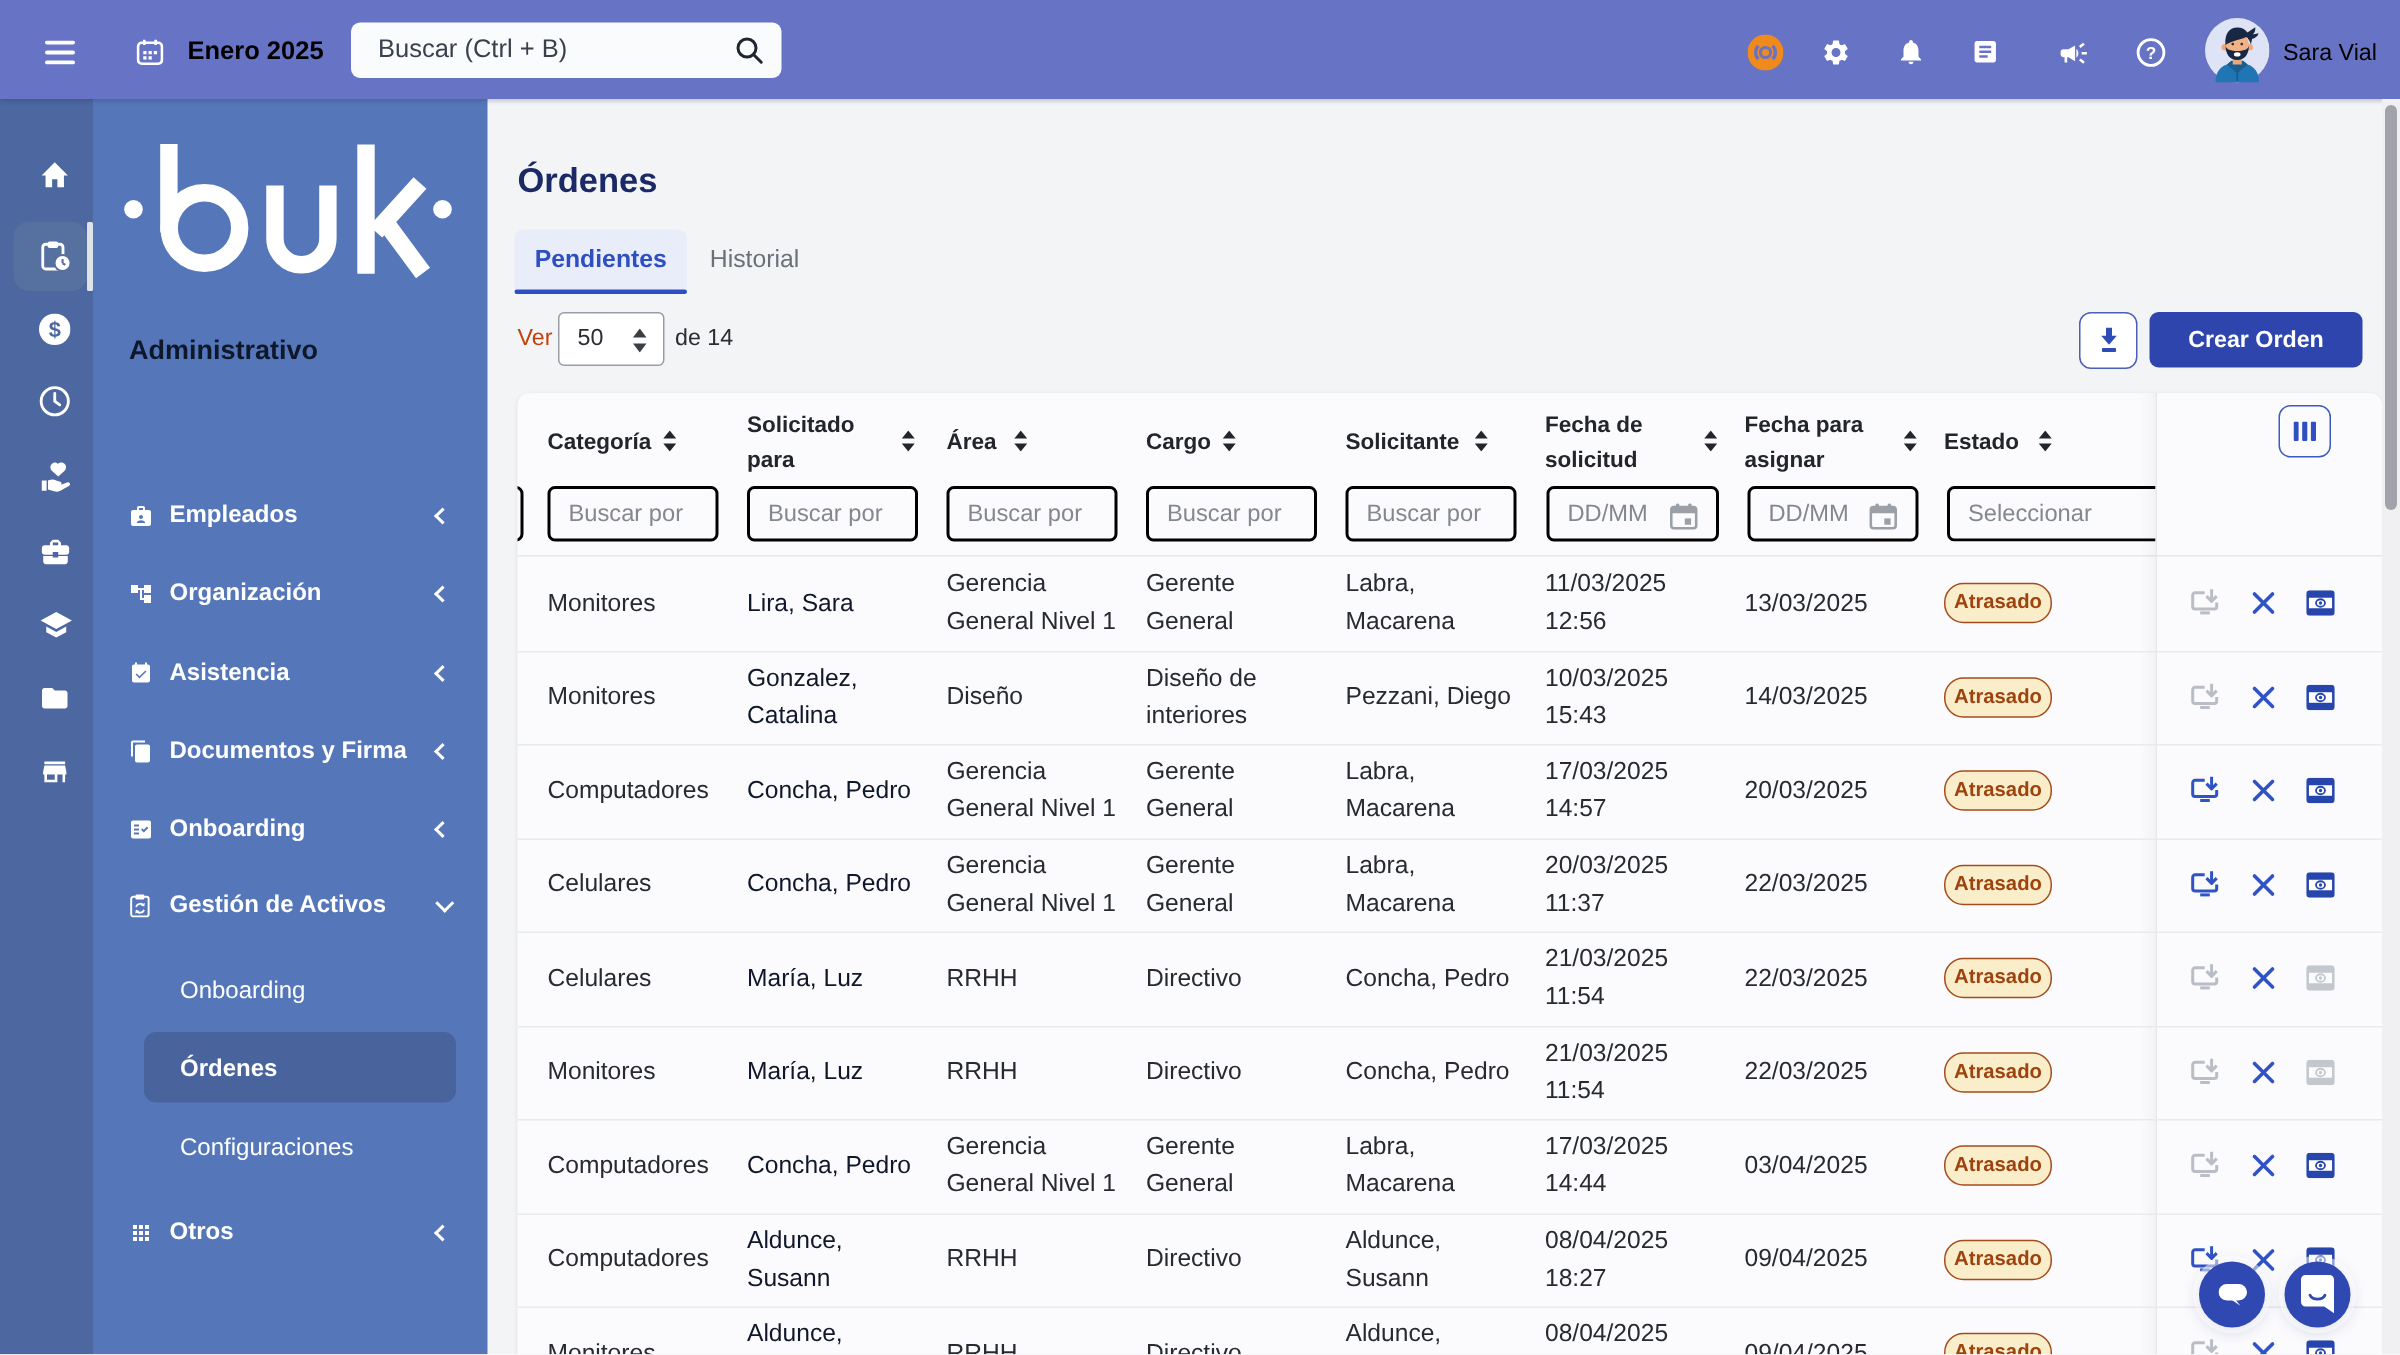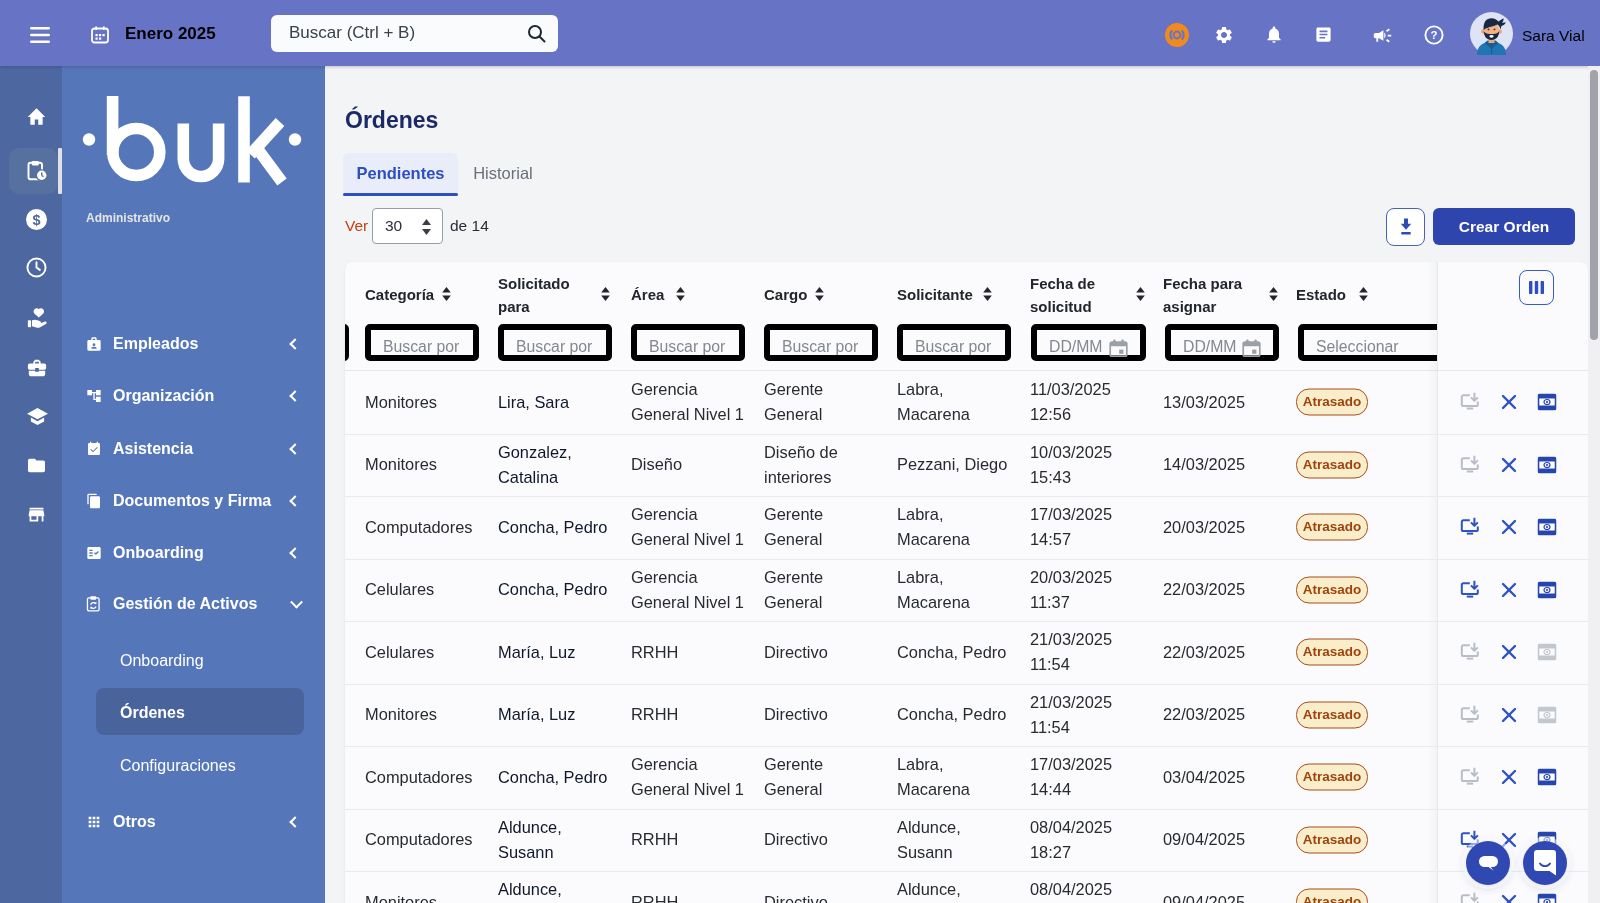--- a/index.html
+++ b/index.html
@@ -4,21 +4,21 @@
 <style>
 * { margin:0; padding:0; box-sizing:border-box; }
 html,body { width:1600px; height:903px; overflow:hidden; }
 body { font-family:"Liberation Sans", sans-serif; }
 #page { position:relative; width:1600px; height:903px; background:#f3f4f6; overflow:hidden; }
 .abs { position:absolute; }
 
 
 #topbar { position:absolute; left:0; top:0; width:1600px; height:66px; background:#6773c5; box-shadow:0 1px 3px rgba(40,40,80,.25); z-index:30; }
 #topbar .txt { color:#000000; }
-#search { position:absolute; left:234px; top:15px; width:287px; height:37px; background:#fafbfd; border-radius:6px;margin-left:37px; }
+#search { position:absolute; left:234px; top:15px; width:287px; height:37px; background:#fafbfd; border-radius:6px; }
 #search .ph { position:absolute; left:18px; top:8px; font-size:17px; color:#3a414d; }
 
 
 #rail { position:absolute; left:0; top:66px; width:62px; height:837px; background:#4d67a0; z-index:20; }
 .railic { position:absolute; left:26px; }
 #railsel { position:absolute; left:9px; top:82px; width:49px; height:46px; background:#56709f; border-radius:10px; }
 #railbar { position:absolute; left:58px; top:82px; width:4px; height:46px; background:#dfe2e8; border-radius:1px; }
 
 
 #sidebar { position:absolute; left:62px; top:66px; width:263px; height:837px; background:#5577ba; z-index:20; color:#fff; }
@@ -40,21 +40,21 @@
 #verSel { position:absolute; left:47px; top:142px; width:71px; height:36px; background:#fff; border:1px solid #989da5; border-radius:4px; }
 #verSel .v { position:absolute; left:12px; top:8px; font-size:15.5px; color:#2a2e34; }
 #de14 { position:absolute; left:125px; top:151px; font-size:15.5px; color:#2a2e34; }
 #btnDl { position:absolute; left:1061px; top:142px; width:39px; height:38px; background:#fff; border:1px solid #4a5fb8; border-radius:8px; }
 #btnCrear { position:absolute; left:1108px; top:142px; width:142px; height:37px; background:#2e45ae; border-radius:6px; color:#fff; font-weight:700; font-size:15.5px; text-align:center; line-height:37px; }
 
 
 #card { position:absolute; left:20px; top:196px; width:1243px; height:641px; background:#fbfbfd; border-radius:8px 8px 0 0; overflow:hidden; box-shadow:0 1px 3px rgba(16,24,40,.08); }
 .hlbl { position:absolute; font-size:15px; font-weight:700; color:#22262c; line-height:23px; }
 .sorts { position:absolute; width:9px; height:14px; }
-.finput { position:absolute; top:62px; height:37px; background:#fbfbfd; border:6px solid #000000; border-radius:5px; }
+.finput { position:absolute; top:62px; height:37px; background:#fbfbfd; border:2px solid #000000; border-radius:5px; }
 .finput .ph { position:absolute; left:12px; top:8px; font-size:15.8px; color:#83878f; white-space:nowrap; }
 #hdrline { position:absolute; left:0; top:108px; width:1243px; height:1px; background:#e4e6ea; }
 #actsep { position:absolute; left:1082px; top:0; width:11px; height:641px; background:linear-gradient(to right, rgba(60,64,80,0) 0%, rgba(60,64,80,.045) 100%); border-right:1px solid #e6e8ec; }
 .row { position:absolute; left:0; width:1243px; height:62px; }
 .rowline { position:absolute; left:0; width:1243px; height:1px; background:#e9eaee; }
 .cell { position:absolute; top:0; height:100%; display:flex; flex-direction:column; justify-content:center; font-size:16.4px; color:#272b31; line-height:25px; white-space:nowrap; }
 .cell.link { color:#0f172a; }
 .pill { position:absolute; left:951px; top:50%; transform:translateY(-50%); width:72px; height:27px; background:#faeeca; border:1.5px solid #a54c1c; border-radius:13px; color:#9e430e; font-weight:700; font-size:13.5px; text-align:center; line-height:24px; }
 .aic { position:absolute; top:50%; transform:translate(-50%,-50%); }
 
@@ -195,21 +195,21 @@
         <circle cx="27" cy="44.5" r="6.2" fill="#fff" stroke="none"></circle>
         <line x1="50.6" y1="1" x2="50.6" y2="60" stroke-width="11.6"></line>
         <circle cx="74.3" cy="57" r="23.5" stroke-width="11.6"></circle>
         <path d="M121.3 28.6 L121.3 63.85 A17.65 17.65 0 0 0 156.6 63.85 L156.6 28.6" stroke-width="11.6"></path>
         <line x1="182" y1="1.3" x2="182" y2="87.5" stroke-width="11.6"></line>
         <path d="M218 27 L188.5 59.5" stroke-width="11.6"></path>
         <path d="M194.5 52.5 L220 87" stroke-width="11.6"></path>
         <circle cx="233" cy="44.5" r="6.2" fill="#fff" stroke="none"></circle>
       </g>
     </svg>
-    <div class="abs" style="left:24px;top:145px;font-size:12px;font-weight:700;color:#e5e5e5;">Administrativo</div>
+    <div class="abs" style="left:24px;top:157px;font-size:18px;font-weight:700;color:#0f172a;">Administrativo</div>
 
     <div class="mitem" style="top:318px">
       <svg class="mic" width="16" height="16" viewBox="0 0 24 24" fill="#fff">
           <path d="M22 11V3h-7v3H9V3H2v8h7V8h2v10h4v3h7v-8h-7v3h-2V8h2v3z"></path>
         </svg>
       <div class="mtxt">Organización</div>
         <div class="chev"></div>
     </div>
     <div class="mitem" style="top:266px">
       <svg class="mic" width="16" height="16" viewBox="0 0 24 24" fill="#fff">
@@ -265,21 +265,21 @@
     </div>
   </div>
 
   <div id="content">
     <div id="title">Órdenes</div>
     <div id="tabPend">Pendientes</div>
     <div id="tabPendLine"></div>
     <div id="tabHist">Historial</div>
     <div id="verLbl">Ver</div>
     <div id="verSel">
-        <div class="v">30</div>
+        <div class="v">50</div>
       <svg class="abs" style="right:10px;top:10px" width="11" height="16" viewBox="0 0 11 16" fill="#3a3f46">
           <path d="M5.5 0 L10 6 H1 Z"></path>
           <path d="M5.5 16 L1 10 H10 Z"></path>
         </svg>
     </div>
     <div id="de14">de 14</div>
     <div id="btnDl">
       <svg class="abs" style="left:10px;top:8px" width="18" height="19" viewBox="0 0 18 19" fill="#2e4cb5">
           <rect x="7" y="1.5" width="4" height="6.2"></rect>
           <path d="M3.8 6.8 H14.2 L9 12.8 Z"></path>

